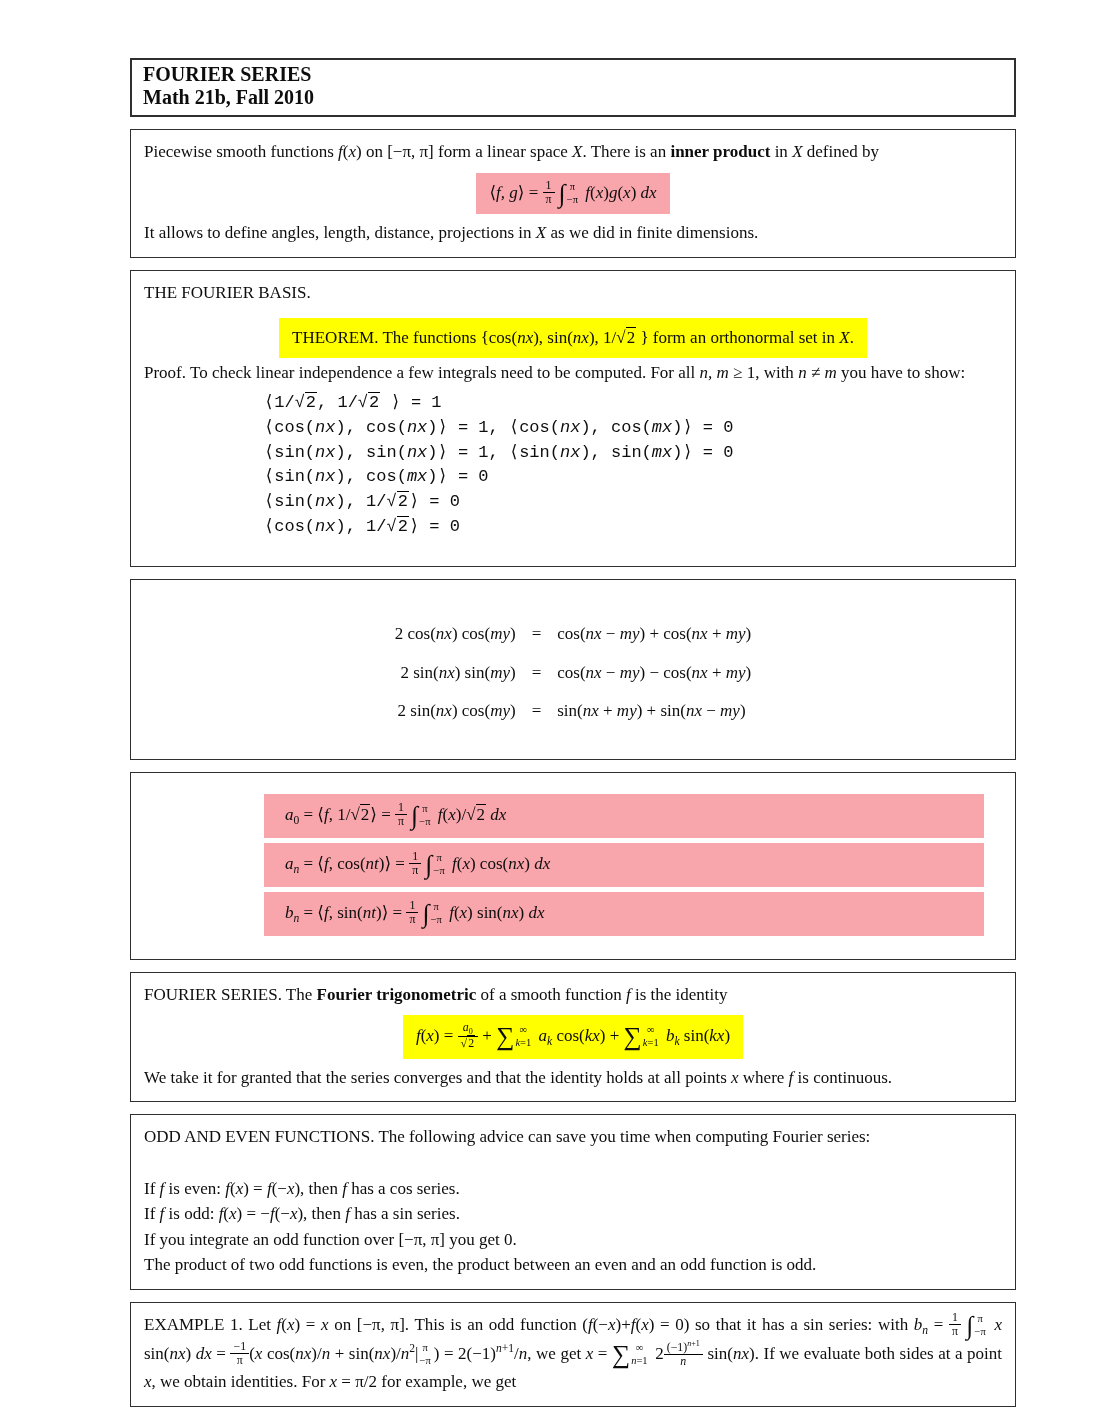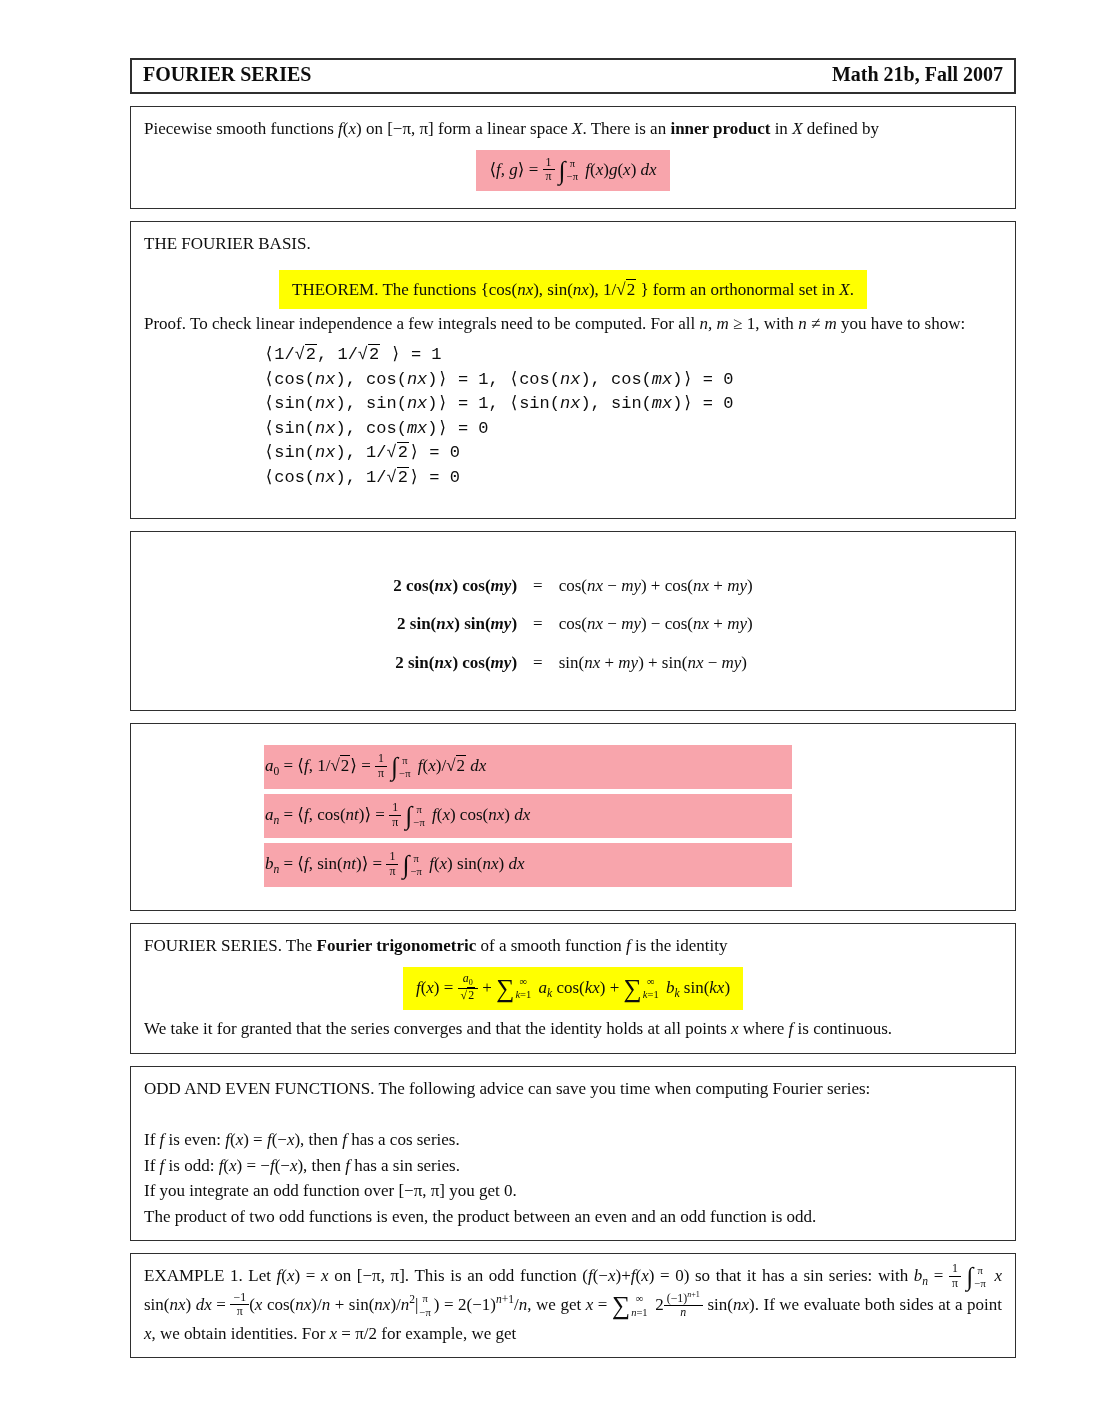--- a/index.html
+++ b/index.html
@@ -10,21 +10,21 @@
     font-family: "Liberation Serif", "DejaVu Serif", serif;
     font-size: 17px;
     color: #0d0d0d;
   }
   .page { margin-left: 130px; width: 886px; padding-top: 58px; }
 
   .header-box {
     border: 2px solid #2f2f2f;
     display: flex; justify-content: space-between; align-items: baseline;
     padding: 3px 11px 6px 11px;
-    font-weight: bold; font-size: 20px;
+    font-weight: bold; font-size: 20px; flex-direction: column;
   }
 
   .box {
     border: 1.5px solid #2f2f2f;
     margin-top: 12px;
     padding: 9px 13px 11px 13px;
     line-height: 1.5;
   }
   p { margin: 0; }
   .just { text-align: justify; }
@@ -41,25 +41,25 @@
   .eq-list { margin: 6px 0 16px 120px; font-family: Liberation Mono, monospace; }
   .eq-line { display: block; line-height: 1.45; }
 
   .id-table {
     display: grid;
     grid-template-columns: auto auto auto;
     column-gap: 16px; row-gap: 13px;
     width: max-content;
     margin: 32px auto 24px auto;
   }
-  .id-lhs { text-align: right; font-weight: bold; }
+  .id-lhs { text-align: right; }
   .id-eq  { text-align: center; }
 
   .coef-rows { margin: 12px 0 12px 120px; }
-  .coef-row { display: block; width: 528px; padding: 8px 1px; margin-bottom: 5px; }
+  .coef-row { display: block; width: 720px; padding: 8px 21px; margin-bottom: 5px; }
 
   .oe-gap { height: 26px; }
 
   
   .fr { display: inline-block; vertical-align: middle; text-align: center;
         font-size: 0.70em; line-height: 1.12; position: relative; top: -0.1em; }
   .fr > .n { display: block; padding: 0 3px; }
   .fr > .d { display: block; border-top: 1px solid #000; padding: 0 3px; }
   .big { font-size: 1.5em; line-height: 1; vertical-align: -0.15em; }
   .lim { display: inline-block; vertical-align: middle; text-align: center;
@@ -70,28 +70,29 @@
   .ol  { border-top: 1.3px solid #000; padding: 0 1px; }
   sup, sub { font-size: 0.68em; }
 </style>
 </head>
 <body>
 
 <div class="page">
 
   <div class="header-box">
     <span>FOURIER SERIES</span>
-    <span>Math 21b, Fall 2007</span>
+    <span>Math 21b, Fall 2010</span>
   </div>
 
   <section class="box">
     <p class="just">Piecewise smooth functions <i>f</i>(<i>x</i>) on [−π, π] form a linear space <i>X</i>.  There is an <b>inner product</b> in <i>X</i> defined by</p>
     <div class="center formula-row">
       <span class="hl hl-pink formula">⟨<i>f, g</i>⟩ = <span class="fr"><span class="n">1</span><span class="d">π</span></span> <span class="big">∫</span><span class="lim"><span class="u">π</span><span class="l">−π</span></span> <i>f</i>(<i>x</i>)<i>g</i>(<i>x</i>) <i>dx</i></span>
     </div>
+    <p>It allows to define angles, length, distance, projections in <i>X</i> as we did in finite dimensions.</p>
   </section>
 
   <section class="box">
     <p>THE FOURIER BASIS.</p>
     <div class="center thm-row">
       <span class="hl hl-yellow formula">THEOREM. The functions {cos(<i>nx</i>), sin(<i>nx</i>), 1/<span class="sqt">√<span class="ol">2</span></span> } form an orthonormal set in <i>X</i>.</span>
     </div>
     <p class="just">Proof.  To check linear independence a few integrals need to be computed.  For all <i>n, m</i> ≥ 1, with <i>n</i> ≠ <i>m</i> you have to show:</p>
     <div class="eq-list">
       <span class="eq-line">⟨1/<span class="sqt">√<span class="ol">2</span></span>, 1/<span class="sqt">√<span class="ol">2</span></span> ⟩ = 1</span>

